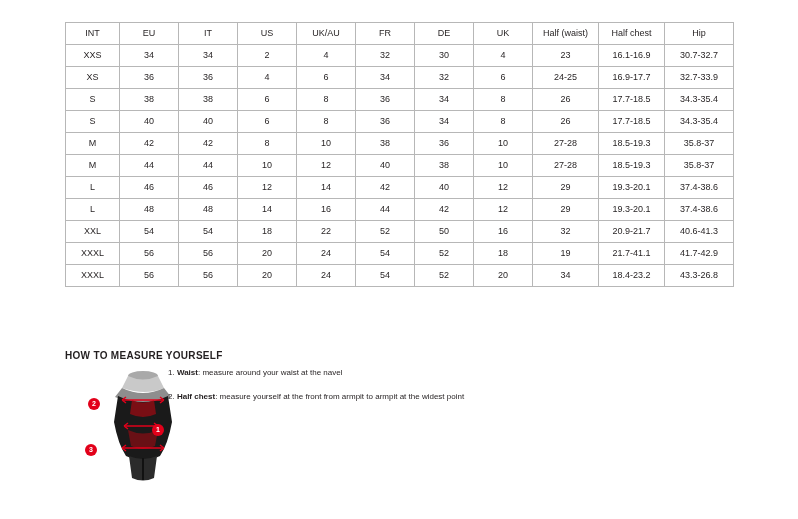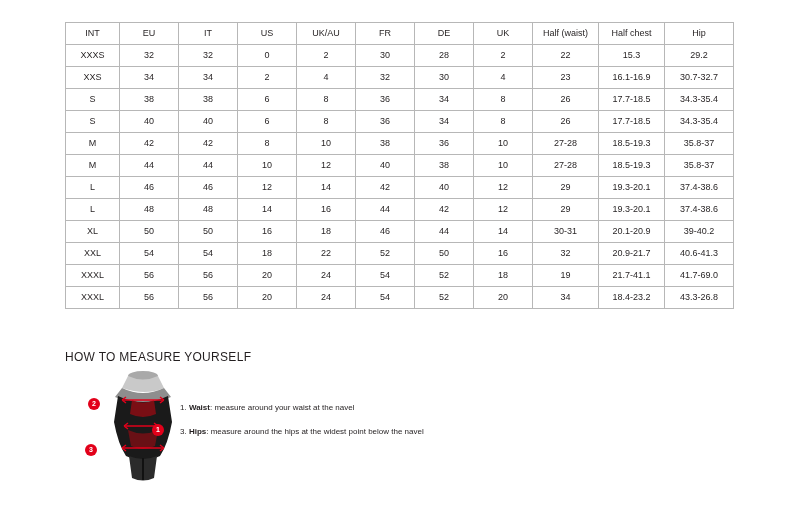--- a/index.html
+++ b/index.html
@@ -60,38 +60,37 @@
   col.c7  { width: 59px; }
   col.c8  { width: 66px; }
   col.c9  { width: 66px; }
   col.c10 { width: 69px; }
 
   
   .howto-title {
     position: absolute;
     left: 65px;
     top: 350px;
-    font-size: 12px;
-    font-weight: normal;
+    font-size: 10px;
+    font-weight: bold;
     letter-spacing: 0.3px;
     color: #231f20;
   }
   .figure {
     position: absolute;
     left: 88px;
     top: 366px;
     width: 110px;
     height: 120px;
   }
   .notes {
     position: absolute;
-    left: 180px;
+    left: 168px;
     top: 367px;
     width: 420px;
-    margin-top: 35px;
   }
   .note {
     font-size: 8px;
     line-height: 12px;
     margin-bottom: 12px;
     color: #231f20;
   }
   .note b { font-weight: bold; }
 
   .marker {
@@ -140,44 +139,44 @@
             <th>FR</th>
             <th>DE</th>
             <th>UK</th>
             <th>Half (waist)</th>
             <th>Half chest</th>
             <th>Hip</th>
           </tr>
       </thead>
       <tbody id="body-rows">
           <tr>
-            <td>XXXS</td>
-            <td>32</td>
-            <td>32</td>
-            <td>0</td>
-            <td>2</td>
-            <td>30</td>
-            <td>28</td>
-            <td>2</td>
-            <td>22</td>
-            <td>15.3</td>
-            <td>29.2</td>
-          </tr>
-          <tr>
             <td>XXS</td>
             <td>34</td>
             <td>34</td>
             <td>2</td>
             <td>4</td>
             <td>32</td>
             <td>30</td>
             <td>4</td>
             <td>23</td>
             <td>16.1-16.9</td>
             <td>30.7-32.7</td>
+          </tr>
+          <tr>
+            <td>XS</td>
+            <td>36</td>
+            <td>36</td>
+            <td>4</td>
+            <td>6</td>
+            <td>34</td>
+            <td>32</td>
+            <td>6</td>
+            <td>24-25</td>
+            <td>16.9-17.7</td>
+            <td>32.7-33.9</td>
           </tr>
           <tr>
             <td>S</td>
             <td>38</td>
             <td>38</td>
             <td>6</td>
             <td>8</td>
             <td>36</td>
             <td>34</td>
             <td>8</td>
@@ -244,33 +243,20 @@
             <td>14</td>
             <td>16</td>
             <td>44</td>
             <td>42</td>
             <td>12</td>
             <td>29</td>
             <td>19.3-20.1</td>
             <td>37.4-38.6</td>
           </tr>
           <tr>
-            <td>XL</td>
-            <td>50</td>
-            <td>50</td>
-            <td>16</td>
-            <td>18</td>
-            <td>46</td>
-            <td>44</td>
-            <td>14</td>
-            <td>30-31</td>
-            <td>20.1-20.9</td>
-            <td>39-40.2</td>
-          </tr>
-          <tr>
             <td>XXL</td>
             <td>54</td>
             <td>54</td>
             <td>18</td>
             <td>22</td>
             <td>52</td>
             <td>50</td>
             <td>16</td>
             <td>32</td>
             <td>20.9-21.7</td>
@@ -280,21 +266,21 @@
             <td>XXXL</td>
             <td>56</td>
             <td>56</td>
             <td>20</td>
             <td>24</td>
             <td>54</td>
             <td>52</td>
             <td>18</td>
             <td>19</td>
             <td>21.7-41.1</td>
-            <td>41.7-69.0</td>
+            <td>41.7-42.9</td>
           </tr>
           <tr>
             <td>XXXL</td>
             <td>56</td>
             <td>56</td>
             <td>20</td>
             <td>24</td>
             <td>54</td>
             <td>52</td>
             <td>20</td>
@@ -340,16 +326,16 @@
       </g>
     </svg>
   </div>
 
   <div class="marker m1">1</div>
   <div class="marker m2">2</div>
   <div class="marker m3">3</div>
 
   <div class="notes" id="notes-list">
       <div class="note"><span>1. </span><b>Waist</b><span>: measure around your waist at the navel</span></div>
-      <div class="note"><span>3. </span><b>Hips</b><span>: measure around the hips at the widest point below the navel</span></div>
+      <div class="note"><span>2. </span><b>Half chest</b><span>: measure yourself at the front from armpit to armpit at the widest point</span></div>
     </div>
 
 </div>
 
 </body></html>

